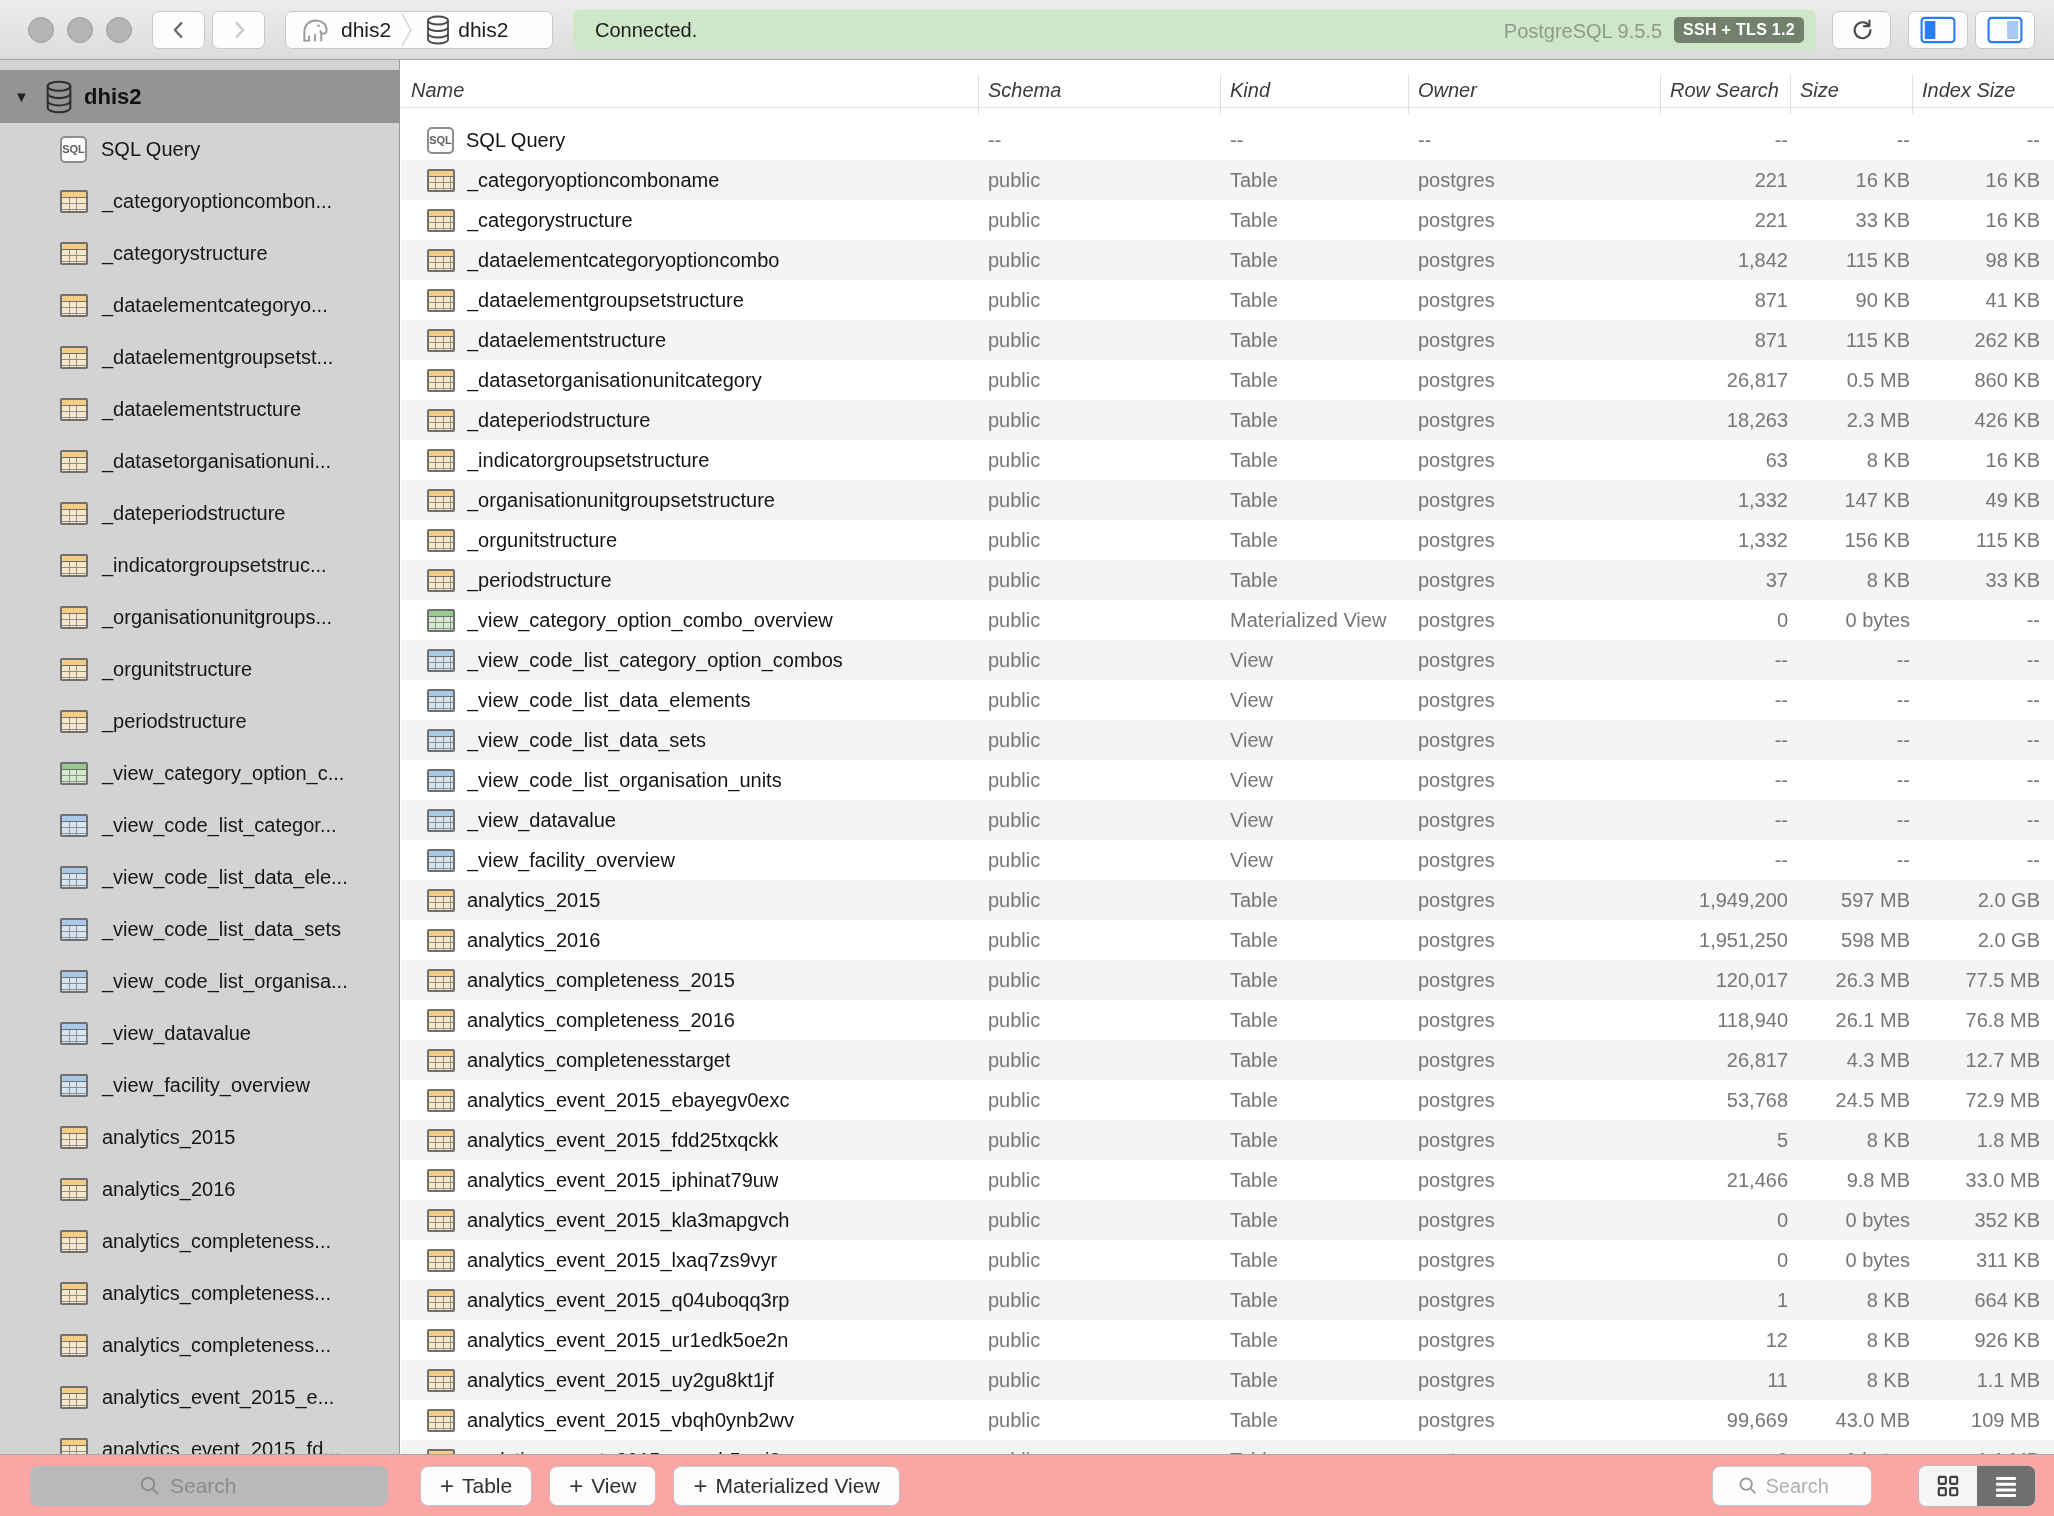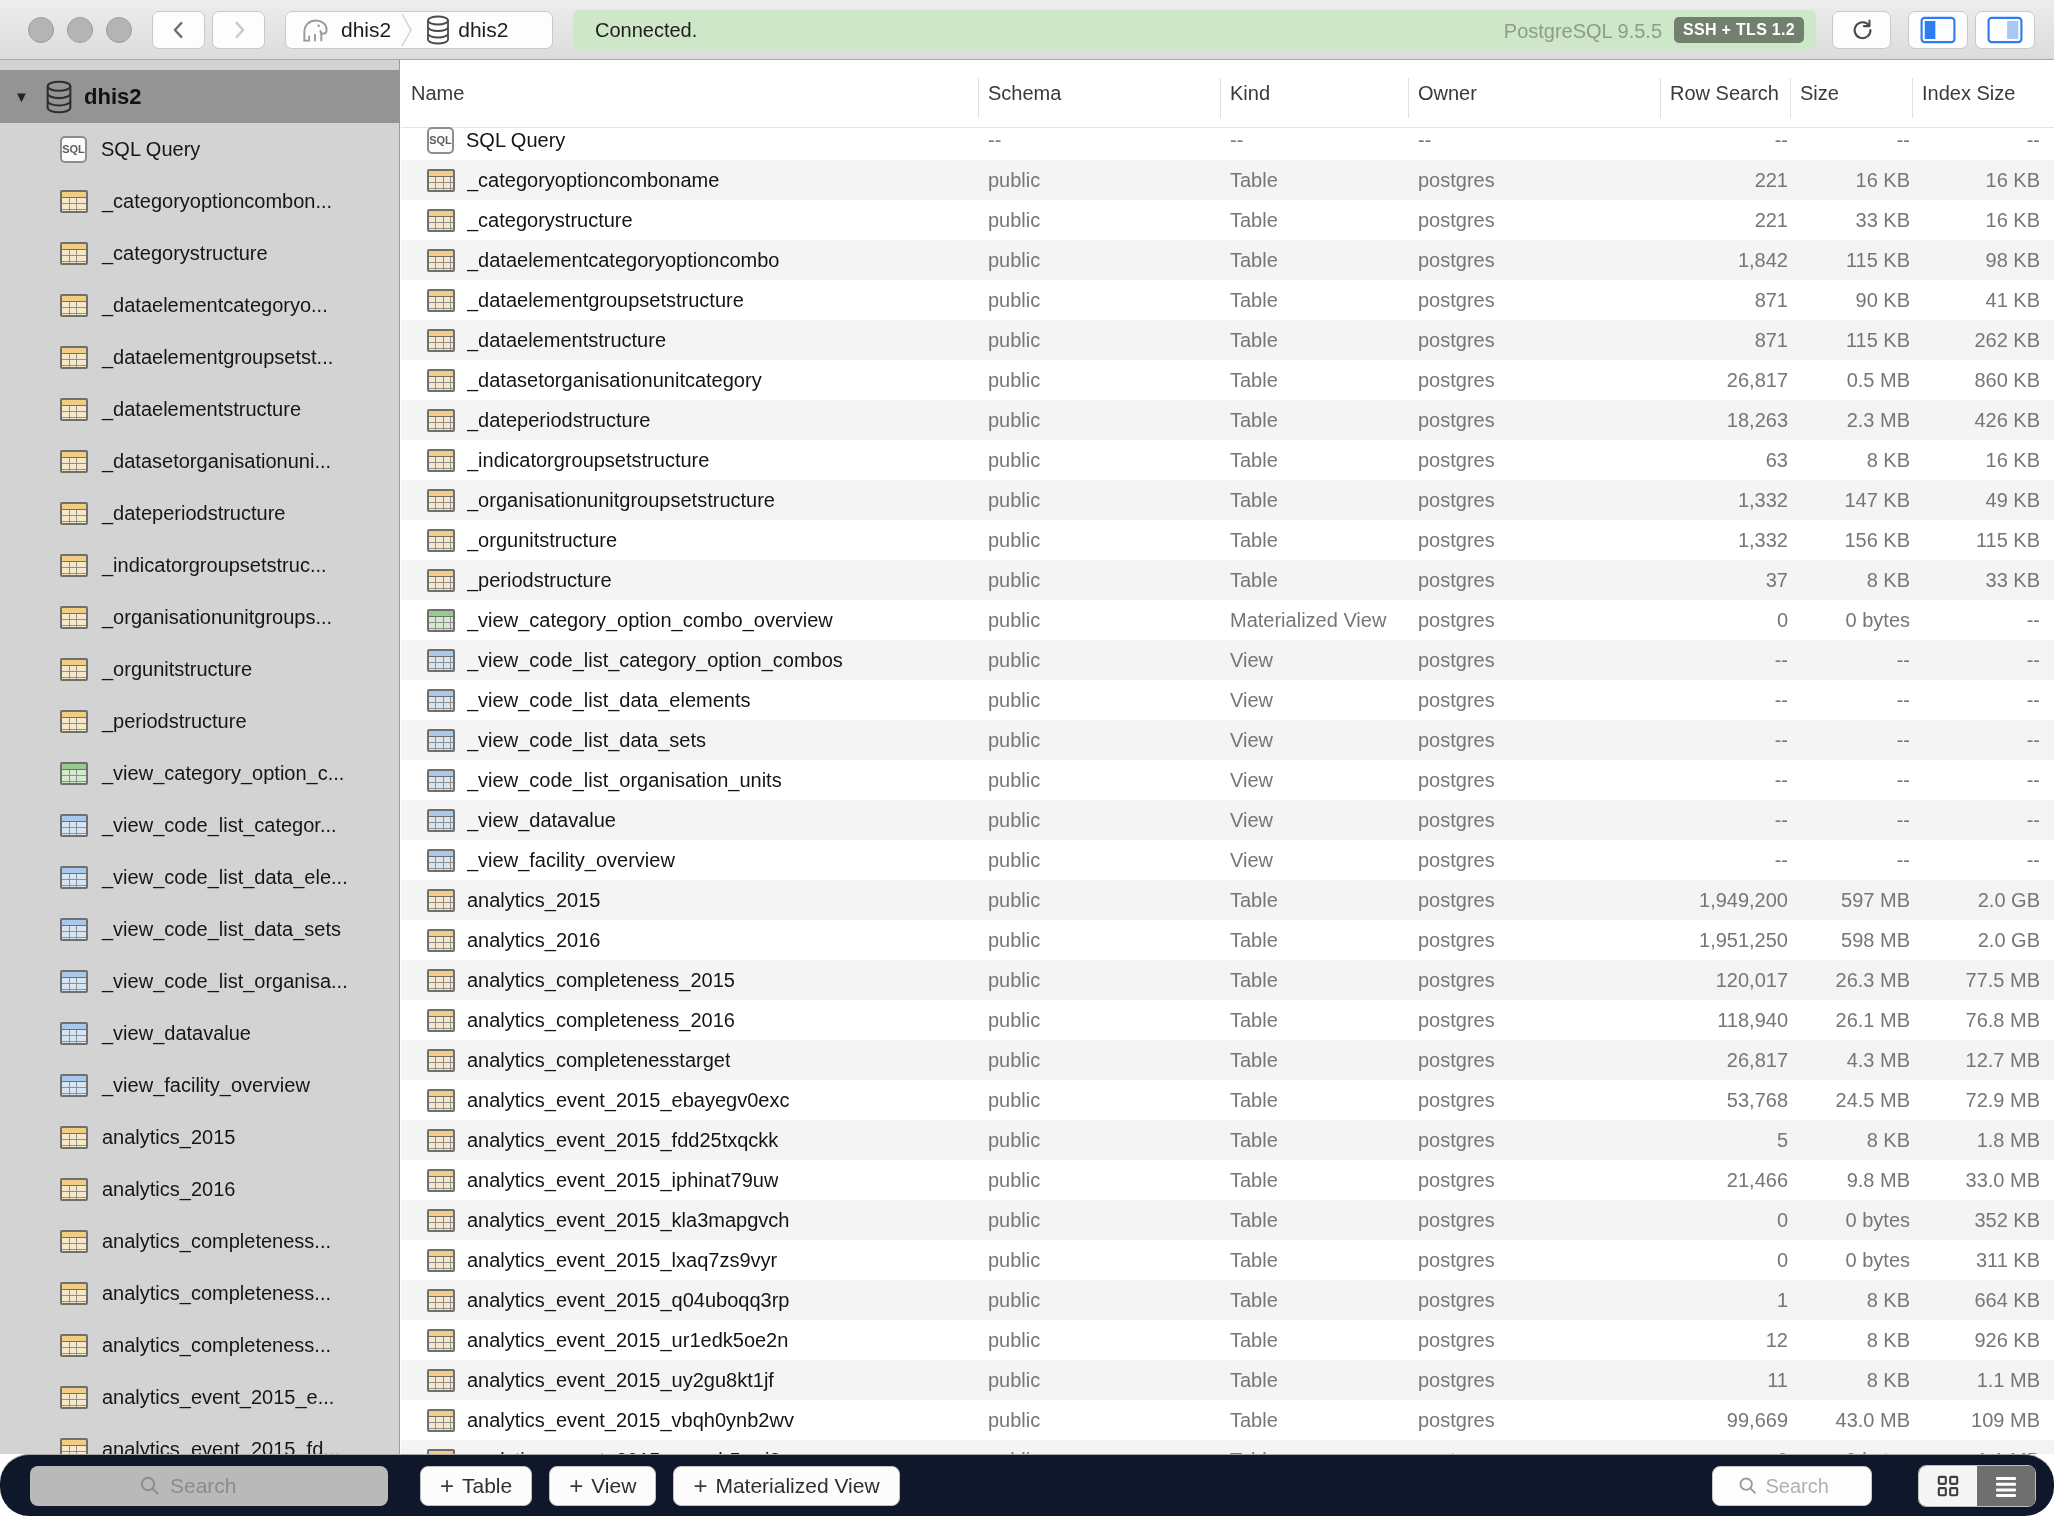--- a/index.html
+++ b/index.html
@@ -28,21 +28,21 @@
   .banner-right { margin-left:auto; display:flex; align-items:flex-end; gap:12px; margin-right:12px; }
   .server-version { font-size:20px; color:#8f9a8d; }
   .sec-badge { background:#72816d; color:#fff; font-size:16px; font-weight:700;
                border-radius:5px; padding:4px 9px; letter-spacing:.3px; }
   .refresh-btn { position:absolute; left:1832px; top:11px; width:59px; }
   .toggles { position:absolute; left:1908px; top:11px; display:flex; gap:7px; }
   .togglebtn { width:60px; }
 
   
   .bottombar { position:absolute; left:0; right:0; bottom:0; height:62px;
-               background:#0f172a; border-top:1px solid #a6a6a6;border-radius:29px; }
+               background:#fca5a5; border-top:1px solid #a6a6a6; }
   .pill-search { position:absolute; left:30px; top:11px; width:358px; height:40px;
                  background:#b9b9b9; border-radius:8px; display:flex; align-items:center; justify-content:center; gap:8px; }
   .pill-search input { background:transparent; border:none; outline:none; width:110px;
                        font-size:21px; color:#555; font-family:inherit; }
   .pill-search input::placeholder { color:#8b8b8b; }
   .addbtns { position:absolute; left:420px; top:11px; display:flex; gap:17px; }
   .addbtn { height:40px; background:#fcfcfc; border:1px solid #c2c2c2; border-radius:8px;
             display:flex; align-items:center; gap:8px; padding:0 19px; font-size:21px; color:#2f2f2f; cursor:default; }
   .plus { font-size:24px; color:#3a3a3a; line-height:1; }
   .white-search { position:absolute; left:1712px; top:11px; width:160px; height:40px;
@@ -79,21 +79,21 @@
   .t-yellow { --h:#f4cd85; --b:#f6e8c9; }
   .t-blue   { --h:#a9c8ea; --b:#d7e5f3; }
   .t-green  { --h:#97cb8b; --b:#d5e9cf; }
   .sql-badge { width:27px; height:27px; border:2px solid #8d8d8d; border-radius:5px;
                background:#fcfcfc; color:#5f5f5f; font-size:11px; font-weight:700;
                display:flex; align-items:center; justify-content:center; flex:none; }
 
   
   .main { position:absolute; left:401px; top:60px; right:0; bottom:62px; background:#fff; }
   .grid7 { display:grid; grid-template-columns:577px 242px 188px 252px 130px 122px 142px; }
-  .thead { height:68px; align-items:center; border-bottom:1px solid #e4e4e4; }
+  .thead { height:48px; align-items:center; border-bottom:1px solid #e4e4e4;font-style:italic; }
   .hcell { position:relative; font-size:20px; color:#3a3a3a; padding-left:10px; height:60px;
            display:flex; align-items:center; }
   .hcell + .hcell::before { content:''; position:absolute; left:0; top:14px; bottom:6px;
                             width:1px; background:#e0e0e0; }
   .rows { position:absolute; top:60px; left:0; right:0; bottom:0; overflow:hidden; }
   .row { height:40px; align-items:center; }
   .row:nth-child(even) { background:#f4f4f4; }
   .cell { font-size:20px; color:#767676; padding-left:10px; white-space:nowrap; overflow:hidden; }
   .cell-name { display:flex; align-items:center; gap:12px; padding-left:26px;
                color:#141414; }

